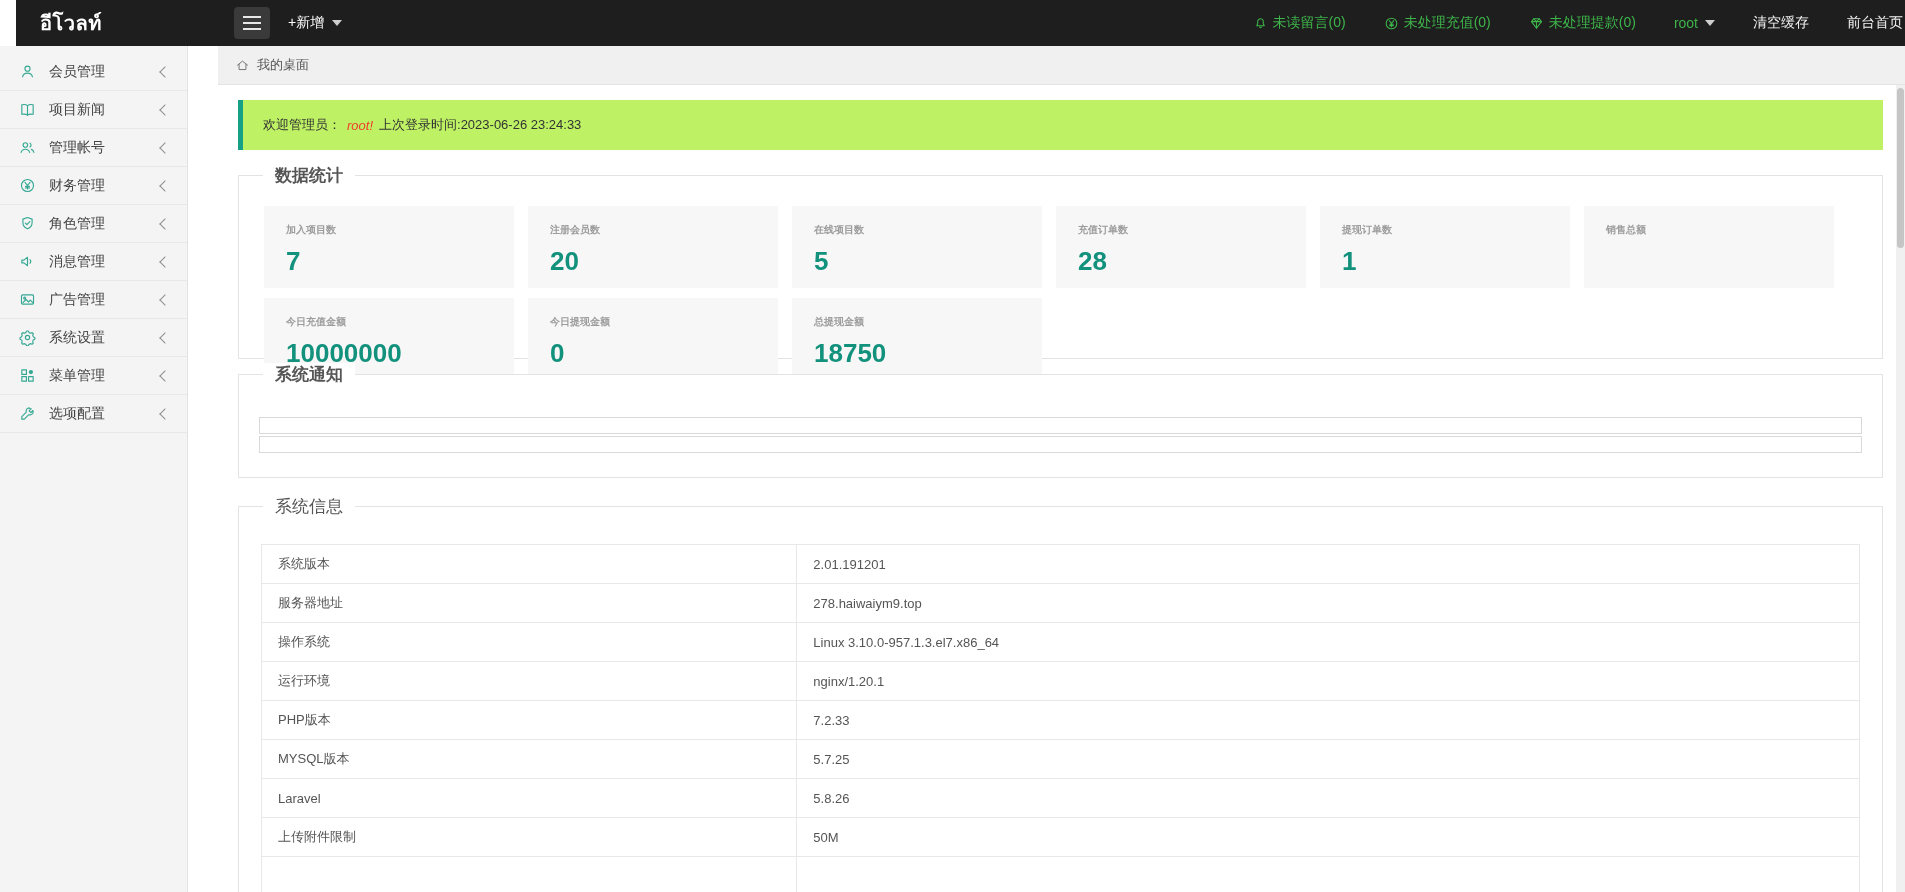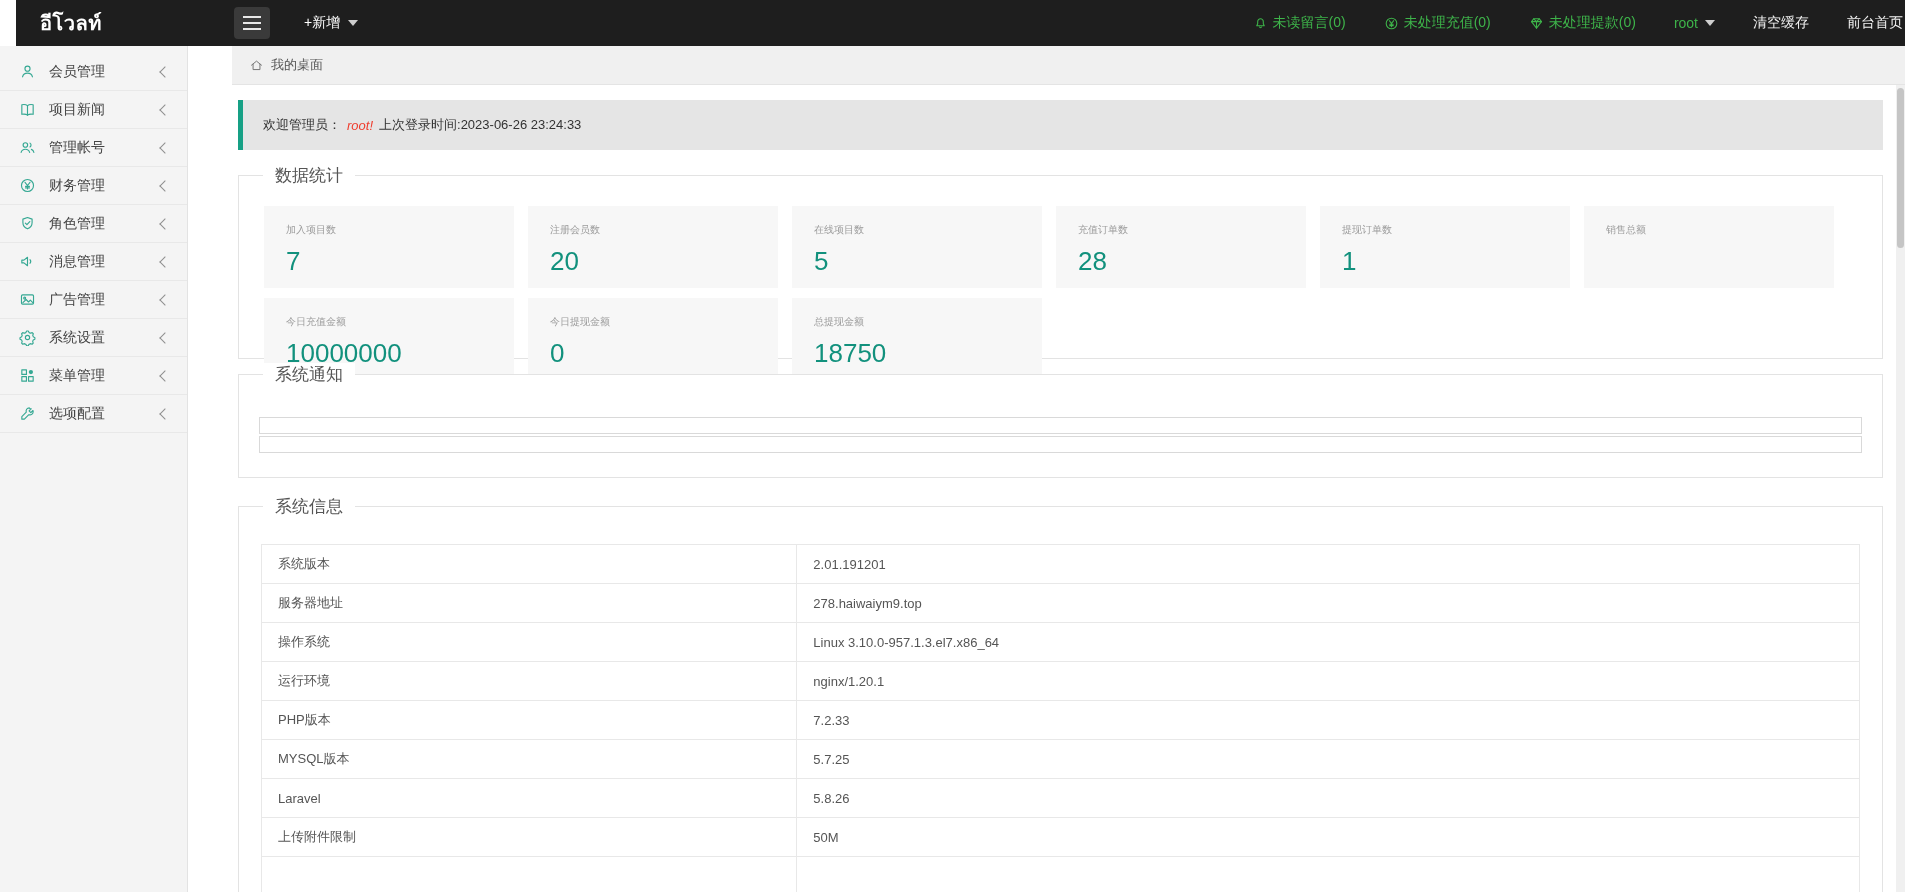--- a/index.html
+++ b/index.html
@@ -18,21 +18,21 @@
   }
   .logo-wrap { width:218px; padding-left:24px; }
   .logo { font-size:20px; font-weight:bold; letter-spacing:.5px; }
   .hamburger {
     width:36px; height:32px; background:#3a3a3a; border-radius:4px;
     display:flex; flex-direction:column; justify-content:center; gap:4px;
     align-items:center; cursor:pointer;
   }
   .hamburger i { display:block; width:18px; height:2px; background:#e8e8e8; }
   .add-new {
-    margin-left:34px; display:flex; align-items:center; gap:8px;
+    margin-left:18px; display:flex; align-items:center; gap:8px;
     font-size:14px; color:#fff; cursor:pointer;
   }
   .caret-down {
     width:0; height:0; border-left:5px solid transparent;
     border-right:5px solid transparent; border-top:6px solid #cfcfcf;
   }
   .topbar-right {
     margin-left:auto; display:flex; align-items:center; gap:38px;
     padding-right:18px; font-size:14px;
   }
@@ -54,58 +54,58 @@
   .side-item svg { stroke:#35a893; }
   .side-label { margin-left:13px; }
   .chev-left {
     margin-left:auto; width:8px; height:8px;
     border-left:1.5px solid #8e8e8e; border-bottom:1.5px solid #8e8e8e;
     transform:rotate(45deg);
   }
 
   
   .breadcrumb {
-    position:absolute; top:46px; left:232px; right:0; height:39px;
+    position:absolute; top:46px; left:218px; right:0; height:39px;
     background:#f0f0f0; border-bottom:1px solid #e4e4e4;
     display:flex; align-items:center; padding-left:17px;
     font-size:13px; color:#555;
   }
   .breadcrumb svg { stroke:#777; margin-right:7px; }
 
   
   .main {
     position:absolute; top:85px; left:218px; right:0; bottom:0;
     background:#fff; overflow:hidden;
   }
   .banner {
-    margin:15px 22px 0 20px; height:50px; background:#e5e5e5;
+    margin:15px 22px 0 20px; height:50px; background:#bef264;
     border-left:5px solid #16a085; display:flex; align-items:center;
     padding-left:20px; font-size:13px; color:#333;
   }
   .banner .uname { color:#ef3c2d; margin:0 6px;font-style:italic; }
 
   .panel {
     margin:0 22px 0 20px; border:1px solid #e3e3e3; position:relative;
     background:#fff;
   }
   .legend {
     position:absolute; top:-12px; left:24px; background:#fff;
     padding:0 12px; font-size:17px; color:#555;
   }
-  .panel-stats { margin-top:25px; height:184px; }
+  .panel-stats { margin-top:25px; height:184px;font-weight:bold; }
   .cards { display:flex; gap:14px; padding:30px 0 0 25px; }
   .cards.second { padding-top:10px; }
   .stat-card {
     width:250px; height:82px; background:#f7f7f7; padding:17px 0 0 22px;
     flex:0 0 auto;
   }
   .stat-label { font-size:10px; color:#9c9c9c; }
   .stat-value { font-size:26px; color:#12917d; margin-top:9px; }
 
-  .panel-notice { margin-top:15px; height:104px; }
+  .panel-notice { margin-top:15px; height:104px;font-weight:bold; }
   .notice-body { padding:42px 20px 0; }
   .notice-row {
     height:17px; border:1px solid #d9d9d9; background:#fff;
   }
   .notice-row + .notice-row { margin-top:2px; }
 
   .panel-sysinfo { margin-top:28px; height:430px; }
   .sys-table {
     width:calc(100% - 44px); margin:37px 22px 0 22px;
     border-collapse:collapse; font-size:13px; color:#555;

